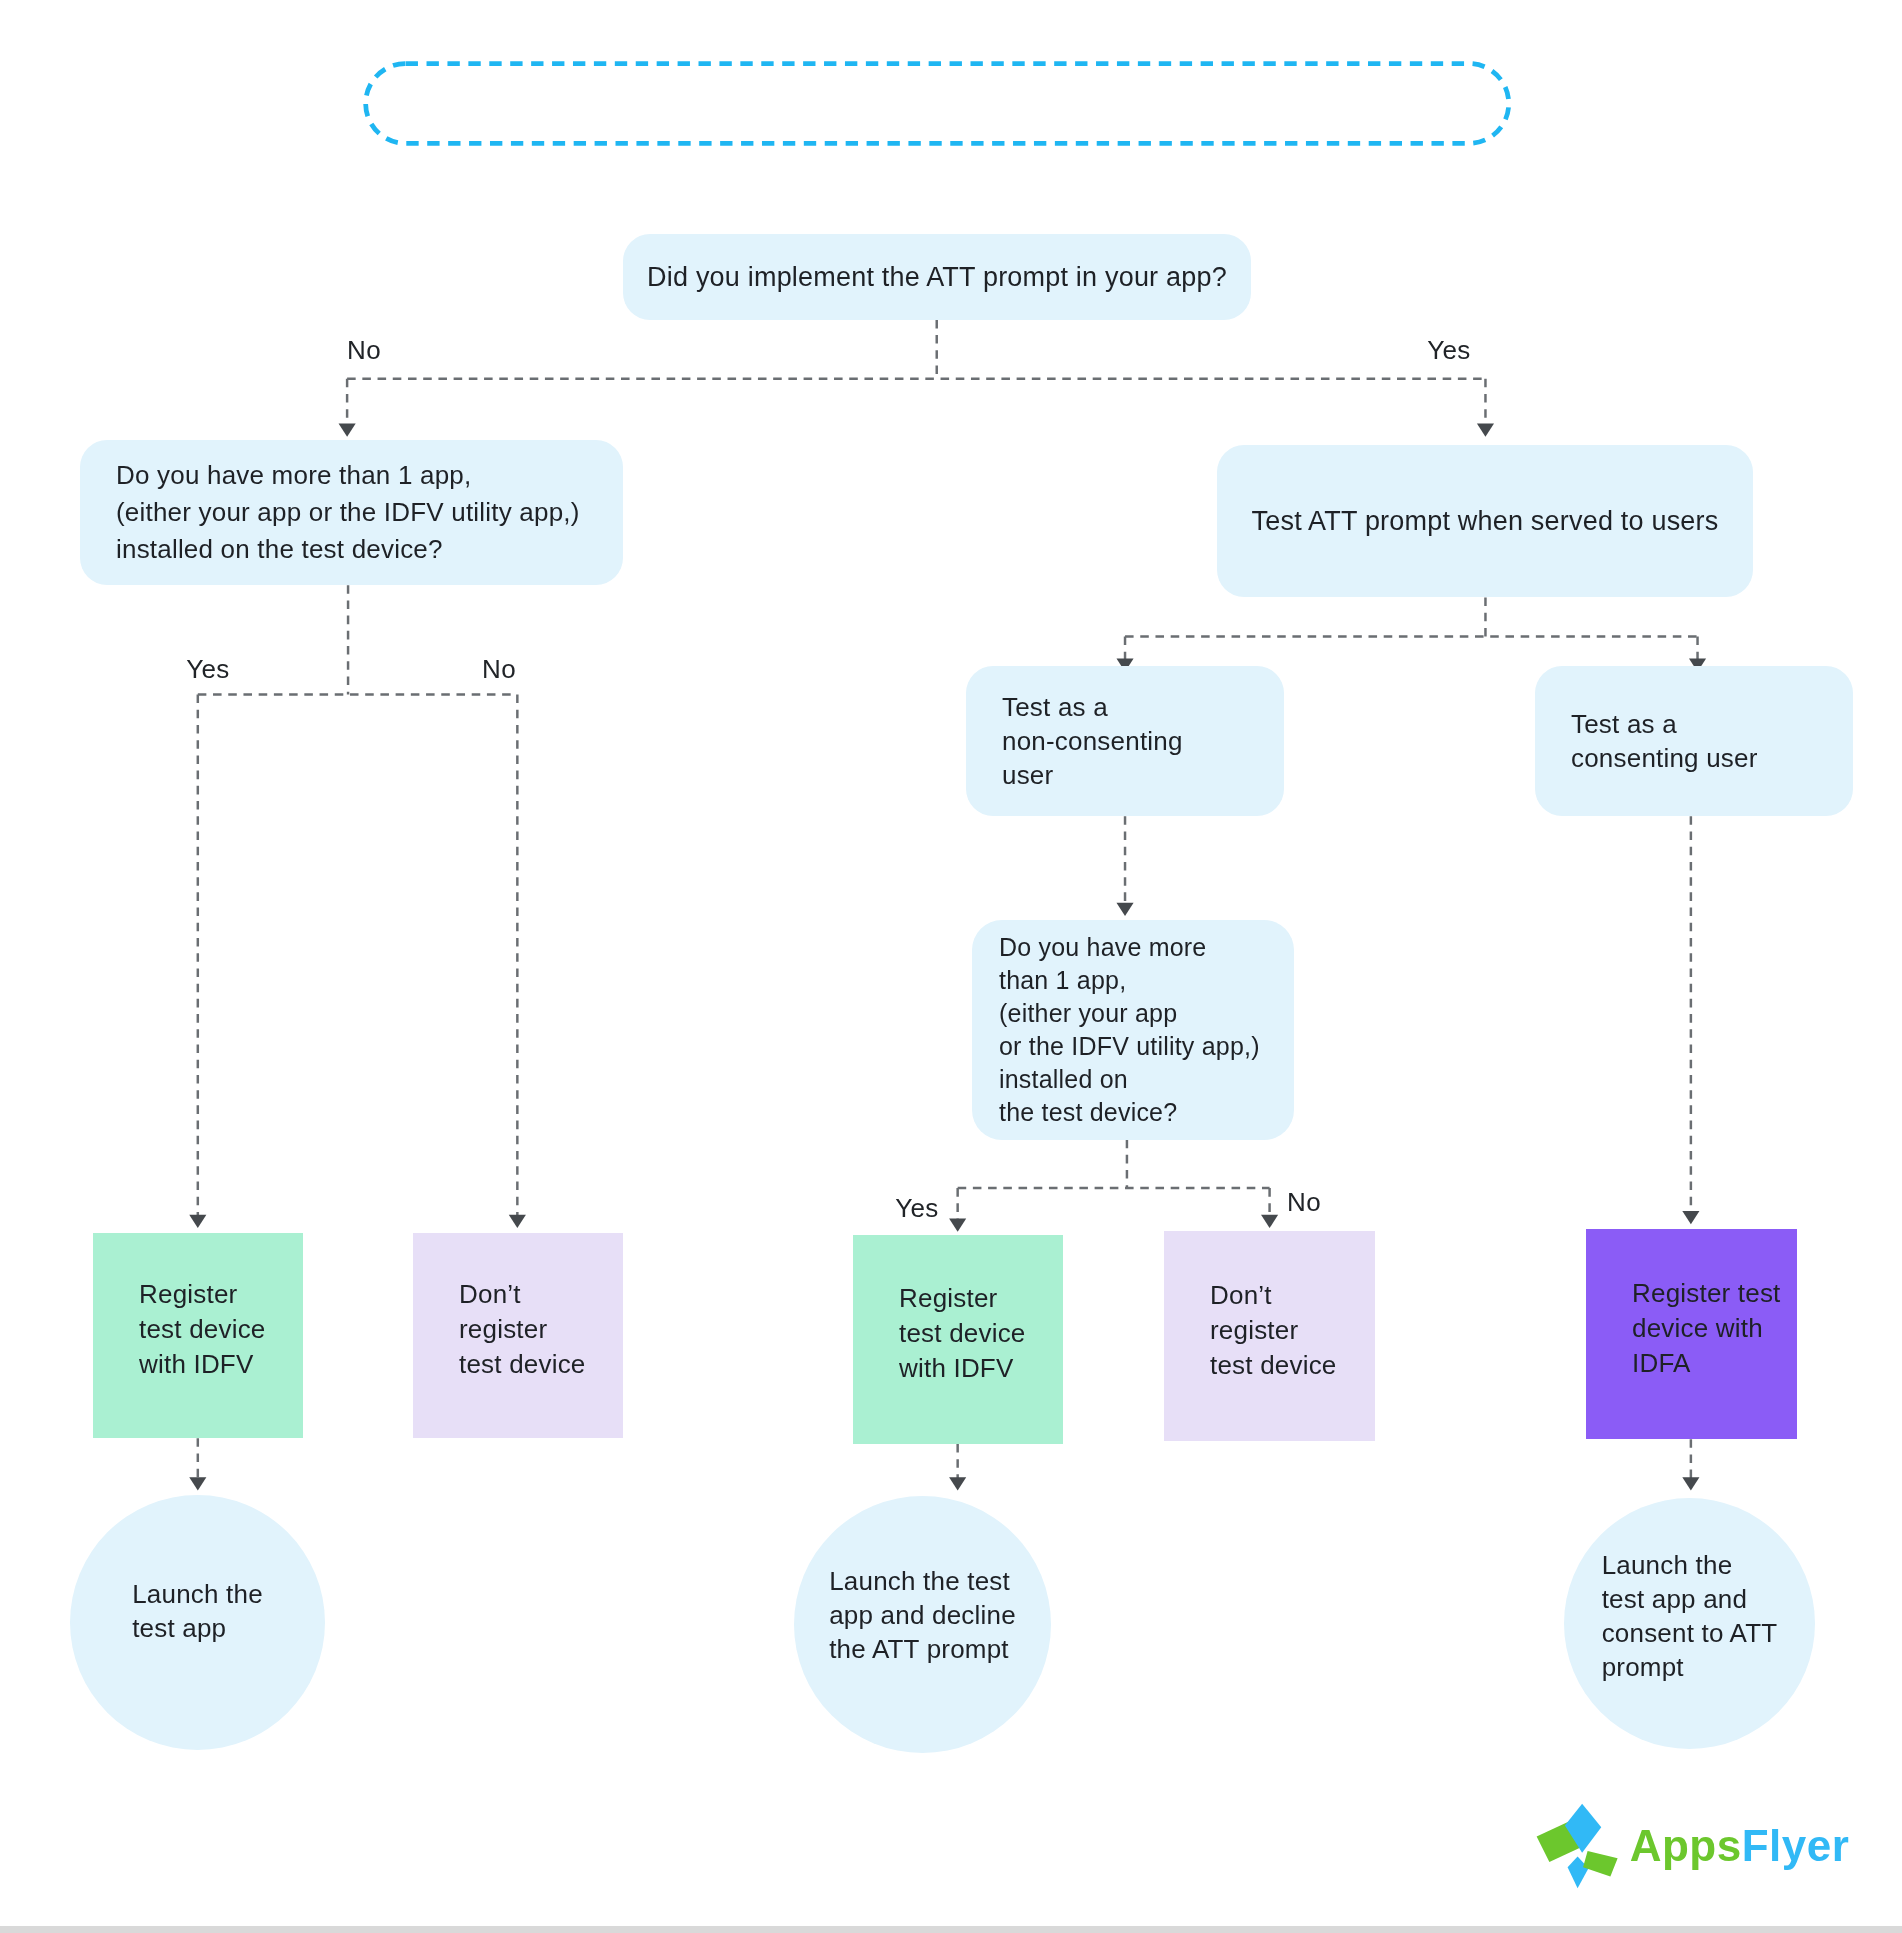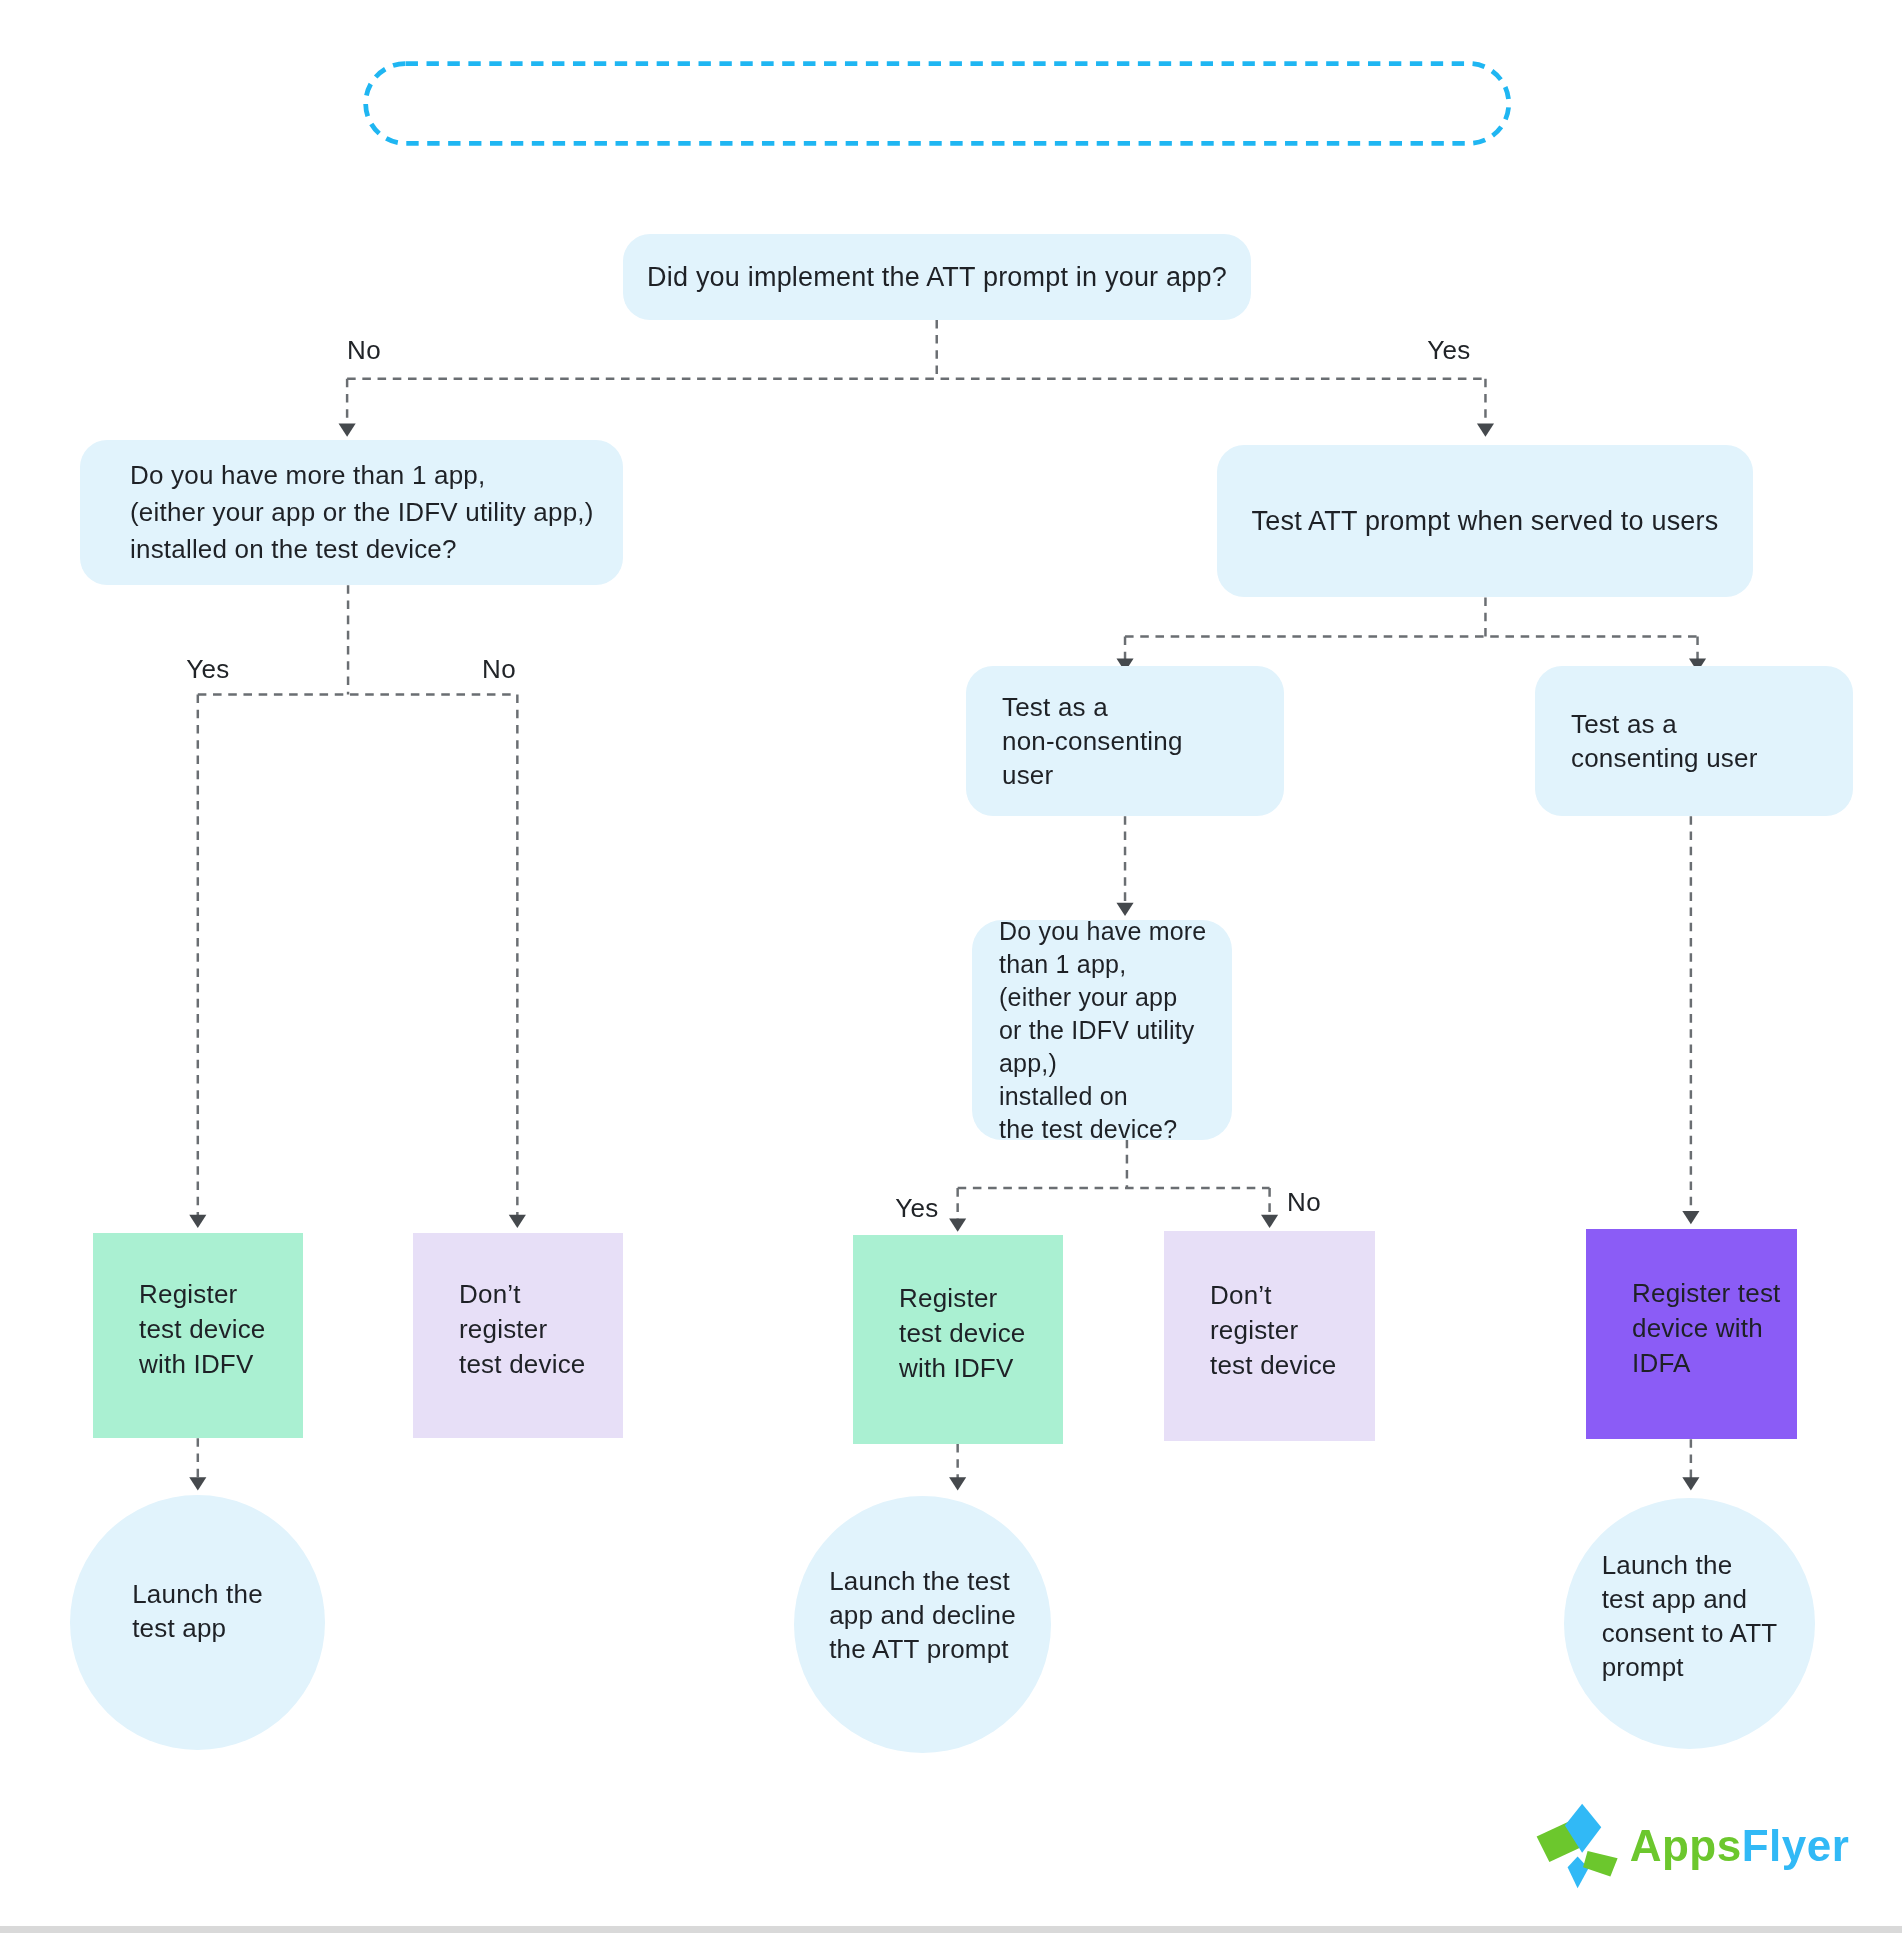--- a/index.html
+++ b/index.html
@@ -17,25 +17,25 @@
   .rounded{border-radius:27px;}
   .center-text{justify-content:center;text-align:center;}
   .circle{border-radius:50%;justify-content:center;}
   .circle .txt{text-align:left;}
   .txt{display:block;}
   .ln{display:block;}
   .title-box{position:absolute;left:365px;top:63px;width:1143px;height:80px;
     display:flex;align-items:center;justify-content:center;
     font-size:35px;font-weight:700;color:#16181d;letter-spacing:0.3px;}
   .q-top{left:623px;top:234px;width:628px;height:86px;font-size:27px;}
-  .q-left{left:80px;top:440px;width:543px;height:145px;font-size:26px;line-height:37px;padding-left:50px;}
+  .q-left{left:80px;top:440px;width:543px;height:145px;font-size:26px;line-height:37px;padding-left:36px;}
   .q-testatt{left:1217px;top:445px;width:536px;height:152px;font-size:27px;}
   .q-noncons{left:966px;top:666px;width:318px;height:150px;font-size:26px;line-height:34px;padding-left:36px;}
   .q-cons{left:1535px;top:666px;width:318px;height:150px;font-size:26px;line-height:34px;padding-left:36px;}
-  .q-mid{left:972px;top:920px;width:260px;height:220px;font-size:25px;line-height:33px;padding-left:27px;border-radius:30px;}
+  .q-mid{left:972px;top:920px;width:322px;height:220px;font-size:25px;line-height:33px;padding-left:27px;border-radius:30px;}
   .sqbox{font-size:26px;line-height:35px;padding-left:46px;}
   .box-green-l{left:93px;top:1233px;width:210px;height:205px;}
   .box-purple-l{left:413px;top:1233px;width:210px;height:205px;}
   .box-green-m{left:853px;top:1235px;width:210px;height:209px;}
   .box-purple-m{left:1164px;top:1231px;width:211px;height:210px;}
   .box-sage-r{left:1586px;top:1229px;width:211px;height:210px;}
   .circ{font-size:26px;line-height:34px;}
   .circ-l{left:70px;top:1495px;width:255px;height:255px;}
   .circ-m{left:794px;top:1496px;width:257px;height:257px;}
   .circ-r{left:1564px;top:1498px;width:251px;height:251px;}

